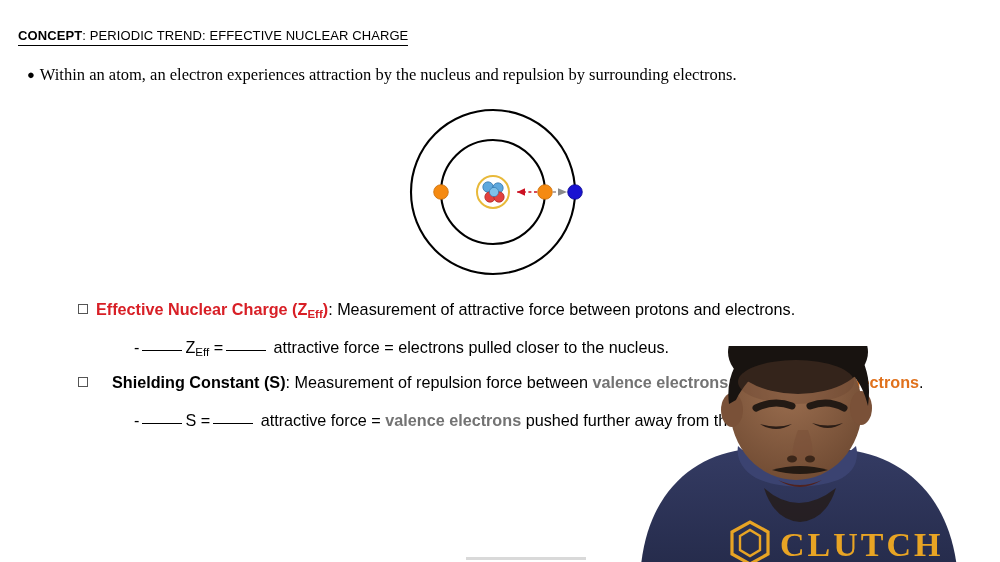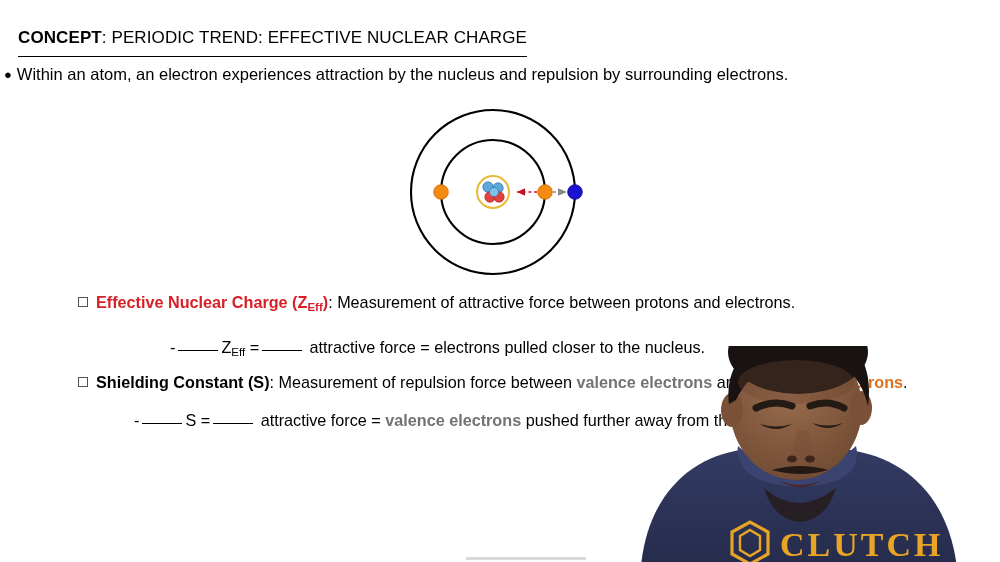--- a/index.html
+++ b/index.html
@@ -15,35 +15,36 @@
     font-family: "Liberation Sans", sans-serif;
     color: #000000;
     -webkit-font-smoothing: antialiased;
   }
 
   
   #slide-title {
     position: absolute;
     left: 18px;
     top: 28px;
-    font-size: 17px;
+    font-size: 13px;
     letter-spacing: 0.1px;
     white-space: nowrap;
     border-bottom: 1.6px solid #000;
-    padding-bottom: 8px;
+    padding-bottom: 2px;
   }
   #slide-title .kw { font-weight: bold; }
 
   
   #intro-line {
     position: absolute;
-    left: 4px;
+    left: 27px;
     top: 65px;
     font-size: 16.5px;
     white-space: nowrap;
+    font-family: Liberation Serif, serif;
   }
   #intro-line .dot {
     display: inline-block;
     font-size: 13px;
     vertical-align: 1px;
     margin-right: 5px;
   }
 
   
   #atom-diagram {
@@ -63,35 +64,35 @@
   }
   .sq {
     display: inline-block;
     width: 8px;
     height: 8px;
     border: 1.4px solid #555;
     margin-right: 8px;
     vertical-align: 1px;
   }
   .term-red  { color: #d81f26; font-weight: bold; }
-  .term-dark { color: #000000; font-weight: bold; }
+  .term-dark { color: #000000; font-weight: bold; margin-left: 16px; }
   .blue-kw   { color: #737373; font-weight: bold; }
   .orange-kw { color: #e0711c; font-weight: bold; }
   .sub { font-size: 11.5px; vertical-align: -3px; }
   .blank {
     display: inline-block;
     border-bottom: 1.5px solid #000;
     width: 40px;
     margin: 0 3px;
     vertical-align: 2px;
     height: 13px;
   }
 
-  #row-zeff   { left: 78px;  top: 293px; }
-  #row-zeff2  { left: 134px; top: 337px; margin-left: 36px; }
+  #row-zeff   { left: 78px;  top: 300px; }
+  #row-zeff2  { left: 134px; top: 337px; }
   #row-shield { left: 78px;  top: 373px; }
   #row-shield2{ left: 134px; top: 410px; }
 
   
   #instructor-overlay {
     position: absolute;
     left: 612px;
     top: 346px;
     width: 388px;
     height: 232px;

